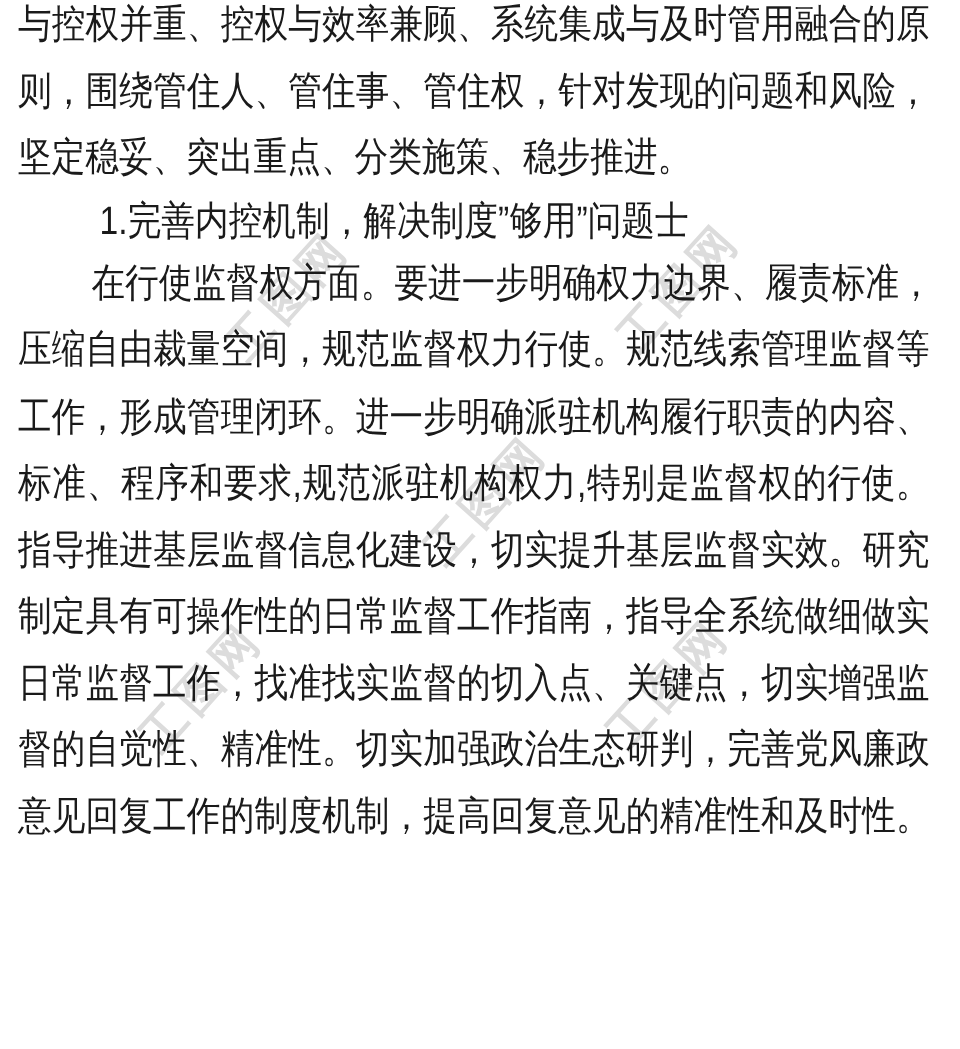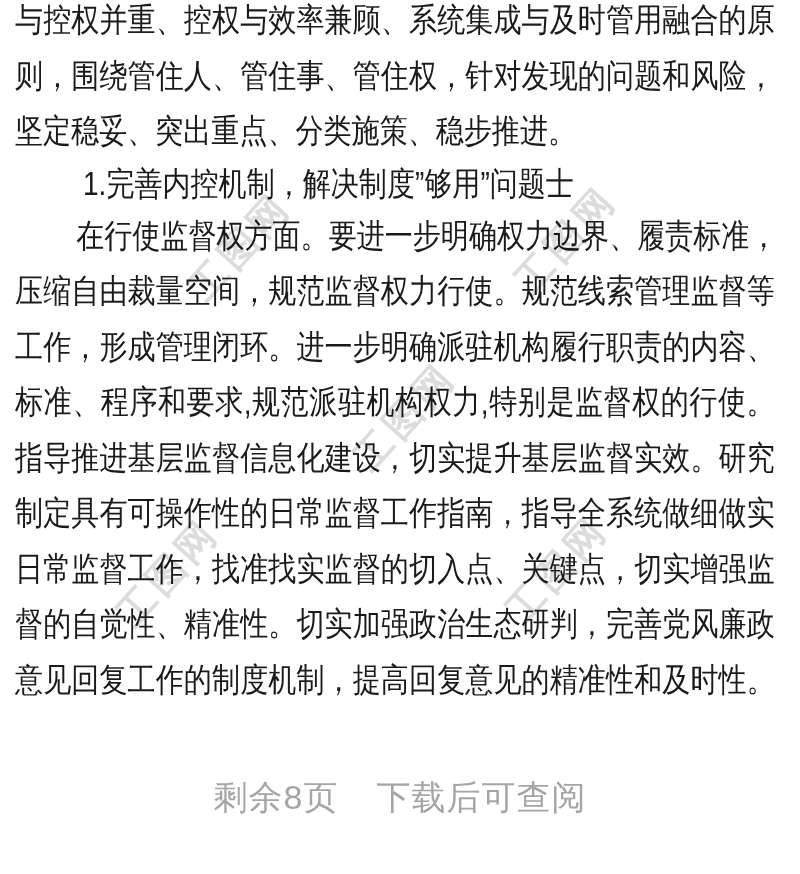--- a/index.html
+++ b/index.html
@@ -50,17 +50,13 @@
       <div class="line justify" style="padding-left: 72px;"><span>在</span><span>行</span><span>使</span><span>监</span><span>督</span><span>权</span><span>方</span><span>面</span><span>。</span><span>要</span><span>进</span><span>一</span><span>步</span><span>明</span><span>确</span><span>权</span><span>力</span><span>边</span><span>界</span><span>、</span><span>履</span><span>责</span><span>标</span><span>准</span><span>，</span></div>
       <div class="line justify"><span>压</span><span>缩</span><span>自</span><span>由</span><span>裁</span><span>量</span><span>空</span><span>间</span><span>，</span><span>规</span><span>范</span><span>监</span><span>督</span><span>权</span><span>力</span><span>行</span><span>使</span><span>。</span><span>规</span><span>范</span><span>线</span><span>索</span><span>管</span><span>理</span><span>监</span><span>督</span><span>等</span></div>
       <div class="line justify"><span>工</span><span>作</span><span>，</span><span>形</span><span>成</span><span>管</span><span>理</span><span>闭</span><span>环</span><span>。</span><span>进</span><span>一</span><span>步</span><span>明</span><span>确</span><span>派</span><span>驻</span><span>机</span><span>构</span><span>履</span><span>行</span><span>职</span><span>责</span><span>的</span><span>内</span><span>容</span><span>、</span></div>
       <div class="line justify"><span>标</span><span>准</span><span>、</span><span>程</span><span>序</span><span>和</span><span>要</span><span>求</span><span>,</span><span>规</span><span>范</span><span>派</span><span>驻</span><span>机</span><span>构</span><span>权</span><span>力</span><span>,</span><span>特</span><span>别</span><span>是</span><span>监</span><span>督</span><span>权</span><span>的</span><span>行</span><span>使</span><span>。</span></div>
       <div class="line justify"><span>指</span><span>导</span><span>推</span><span>进</span><span>基</span><span>层</span><span>监</span><span>督</span><span>信</span><span>息</span><span>化</span><span>建</span><span>设</span><span>，</span><span>切</span><span>实</span><span>提</span><span>升</span><span>基</span><span>层</span><span>监</span><span>督</span><span>实</span><span>效</span><span>。</span><span>研</span><span>究</span></div>
       <div class="line justify"><span>制</span><span>定</span><span>具</span><span>有</span><span>可</span><span>操</span><span>作</span><span>性</span><span>的</span><span>日</span><span>常</span><span>监</span><span>督</span><span>工</span><span>作</span><span>指</span><span>南</span><span>，</span><span>指</span><span>导</span><span>全</span><span>系</span><span>统</span><span>做</span><span>细</span><span>做</span><span>实</span></div>
       <div class="line justify"><span>日</span><span>常</span><span>监</span><span>督</span><span>工</span><span>作</span><span>，</span><span>找</span><span>准</span><span>找</span><span>实</span><span>监</span><span>督</span><span>的</span><span>切</span><span>入</span><span>点</span><span>、</span><span>关</span><span>键</span><span>点</span><span>，</span><span>切</span><span>实</span><span>增</span><span>强</span><span>监</span></div>
       <div class="line justify"><span>督</span><span>的</span><span>自</span><span>觉</span><span>性</span><span>、</span><span>精</span><span>准</span><span>性</span><span>。</span><span>切</span><span>实</span><span>加</span><span>强</span><span>政</span><span>治</span><span>生</span><span>态</span><span>研</span><span>判</span><span>，</span><span>完</span><span>善</span><span>党</span><span>风</span><span>廉</span><span>政</span></div>
       <div class="line justify"><span>意</span><span>见</span><span>回</span><span>复</span><span>工</span><span>作</span><span>的</span><span>制</span><span>度</span><span>机</span><span>制</span><span>，</span><span>提</span><span>高</span><span>回</span><span>复</span><span>意</span><span>见</span><span>的</span><span>精</span><span>准</span><span>性</span><span>和</span><span>及</span><span>时</span><span>性</span><span>。</span></div>
     </div>
-  <div class="footer" style="color: rgb(165, 165, 165);">
-    <span>剩余8页</span>
-    <span>下载后可查阅</span>
-  </div>
 </div>
 
 </body></html>

